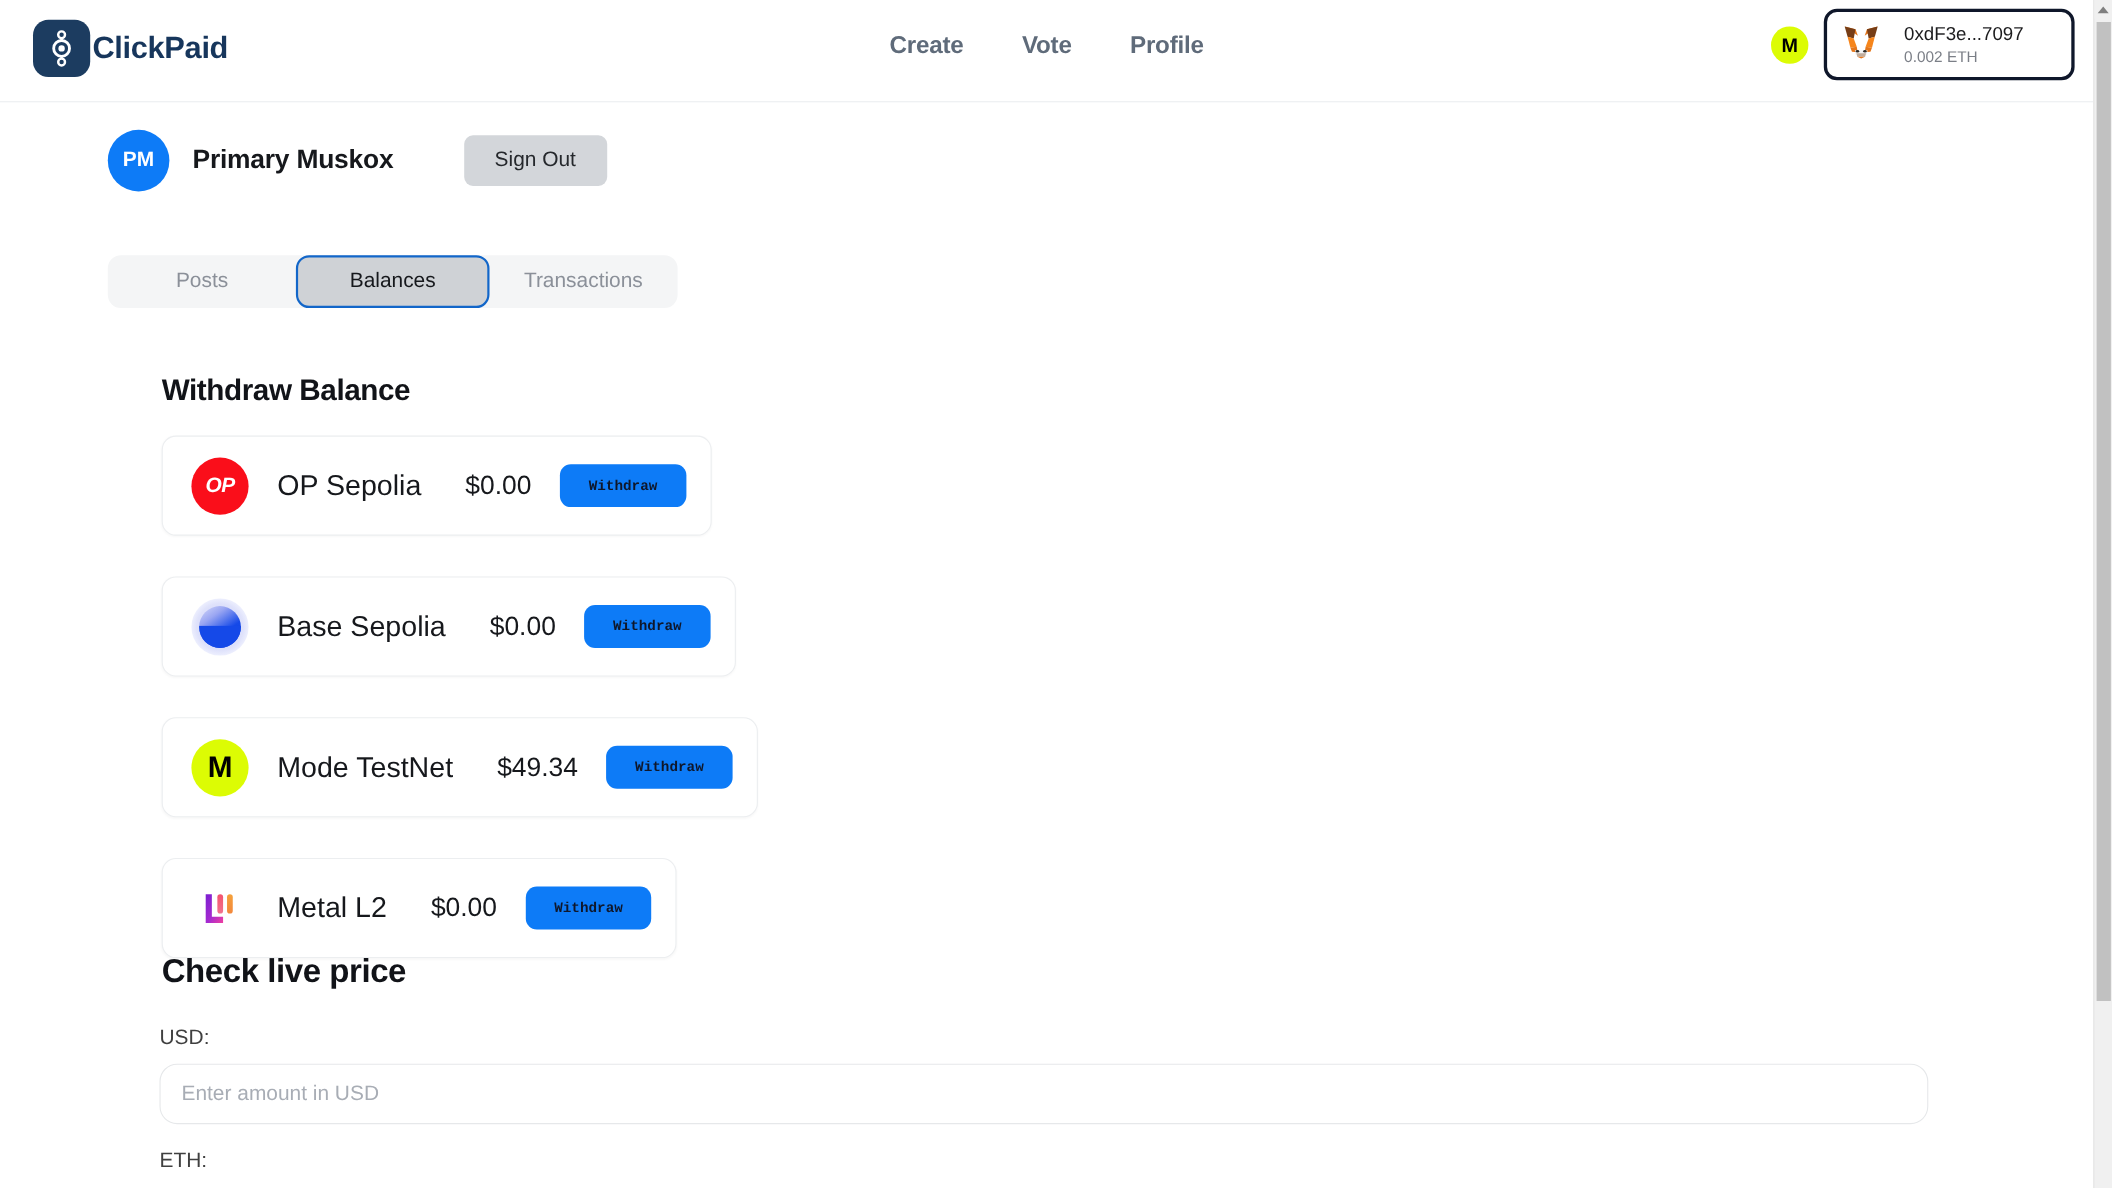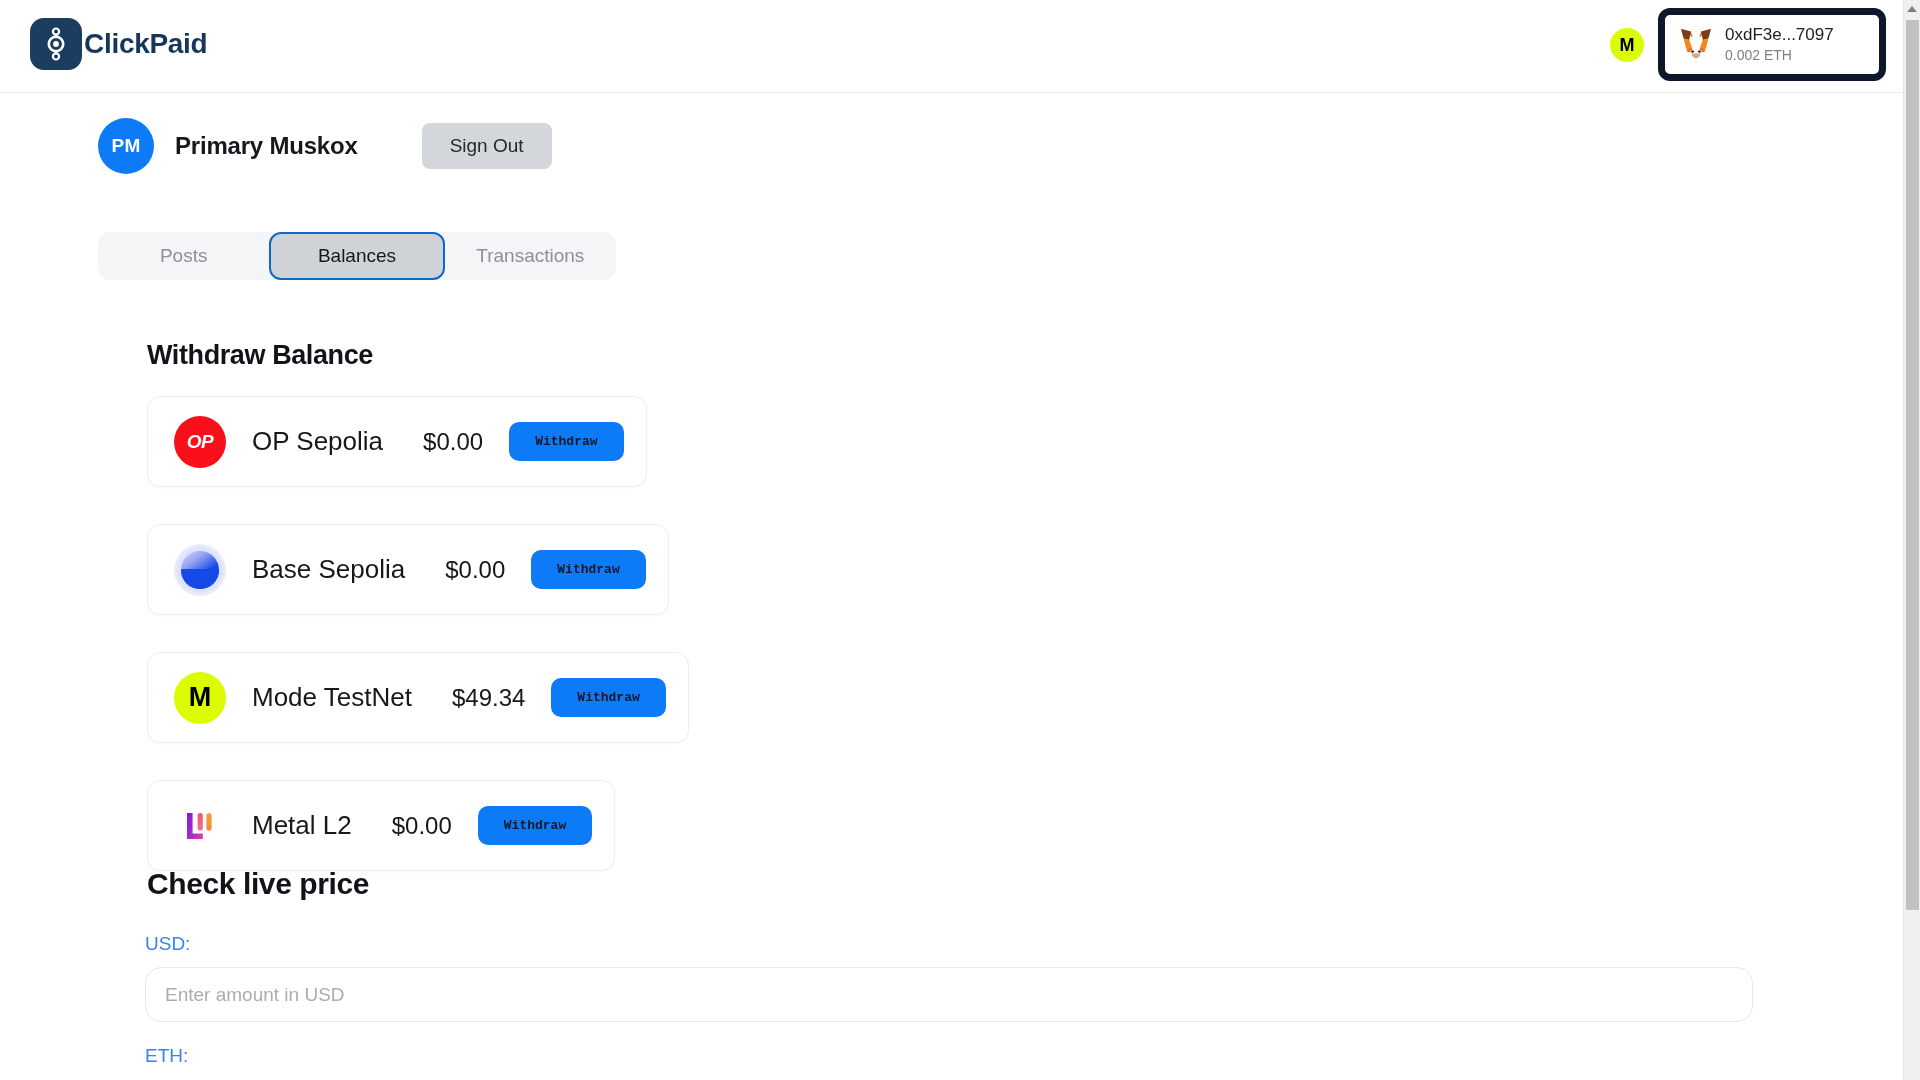--- a/index.html
+++ b/index.html
@@ -89,23 +89,23 @@
     width: 34px; height: 34px;
     border-radius: 50%;
     background: #dcfc04;
     display: flex; align-items: center; justify-content: center;
     font-size: 18px; font-weight: bold; color: #000;
     line-height: 1;
   }
   .wallet-pill {
     display: flex;
     align-items: center;
-    gap: 12px;
+    gap: 22px;
     padding: 11px 26px 11px 14px;
-    border: 7px solid #0f172a;
+    border: 3px solid #0f172a;
     border-radius: 12px;
     background: #fff;
     cursor: pointer;
     min-width: 228px;
   }
   .wallet-text { display: flex; flex-direction: column; gap: 3px; }
   .wallet-addr { font-size: 17px; color: #1c1c1e; line-height: 1.1; }
   .wallet-bal  { font-size: 14px; color: #7b7f87; line-height: 1.1; }
 
   
@@ -278,21 +278,21 @@
     line-height: 1;
   }
   .logo-metal { background: transparent; position: relative; }
   .logo-metal svg { display: block; }
 
   
   .field-label {
     position: absolute;
     left: 145px;
     font-size: 19px;
-    color: #3b82f6;
+    color: #404040;
   }
   #usd-label { top: 933px; }
   #eth-label { top: 1045px; }
 
   #usd-input {
     position: absolute;
     left: 145px;
     top: 967px;
     width: 1608px;
     height: 55px;
@@ -352,20 +352,25 @@
             <circle cx="17" cy="17" r="2.9" fill="#ffffff"></circle>
             <circle cx="17" cy="4.6" r="3.1" fill="none" stroke="#ffffff" stroke-width="2.2"></circle>
             <circle cx="17" cy="29.4" r="3.1" fill="none" stroke="#ffffff" stroke-width="2.2"></circle>
             <rect x="15.9" y="7.2" width="2.2" height="3.1" fill="#ffffff"></rect>
             <rect x="15.9" y="23.7" width="2.2" height="3.1" fill="#ffffff"></rect>
           </svg>
         </span>
         <span class="brand-name">ClickPaid</span>
       </a>
 
+      <nav id="main-nav">
+        <a class="nav-link">Create</a>
+        <a class="nav-link">Vote</a>
+        <a class="nav-link">Profile</a>
+      </nav>
 
       <div id="wallet-area">
         <span class="net-badge">M</span>
         <div class="wallet-pill">
           <span>
             <svg width="34" height="32" viewBox="0 0 34 32">
               <polygon points="2,2 14,10.5 11.8,4.6" fill="#e2761b"></polygon>
               <polygon points="32,2 20.2,10.6 22.2,4.6" fill="#e4761b"></polygon>
               <polygon points="2,2 11.8,4.6 10.2,13 4.6,11.5" fill="#763d16"></polygon>
               <polygon points="32,2 22.2,4.6 23.8,13 29.4,11.5" fill="#763d16"></polygon>

